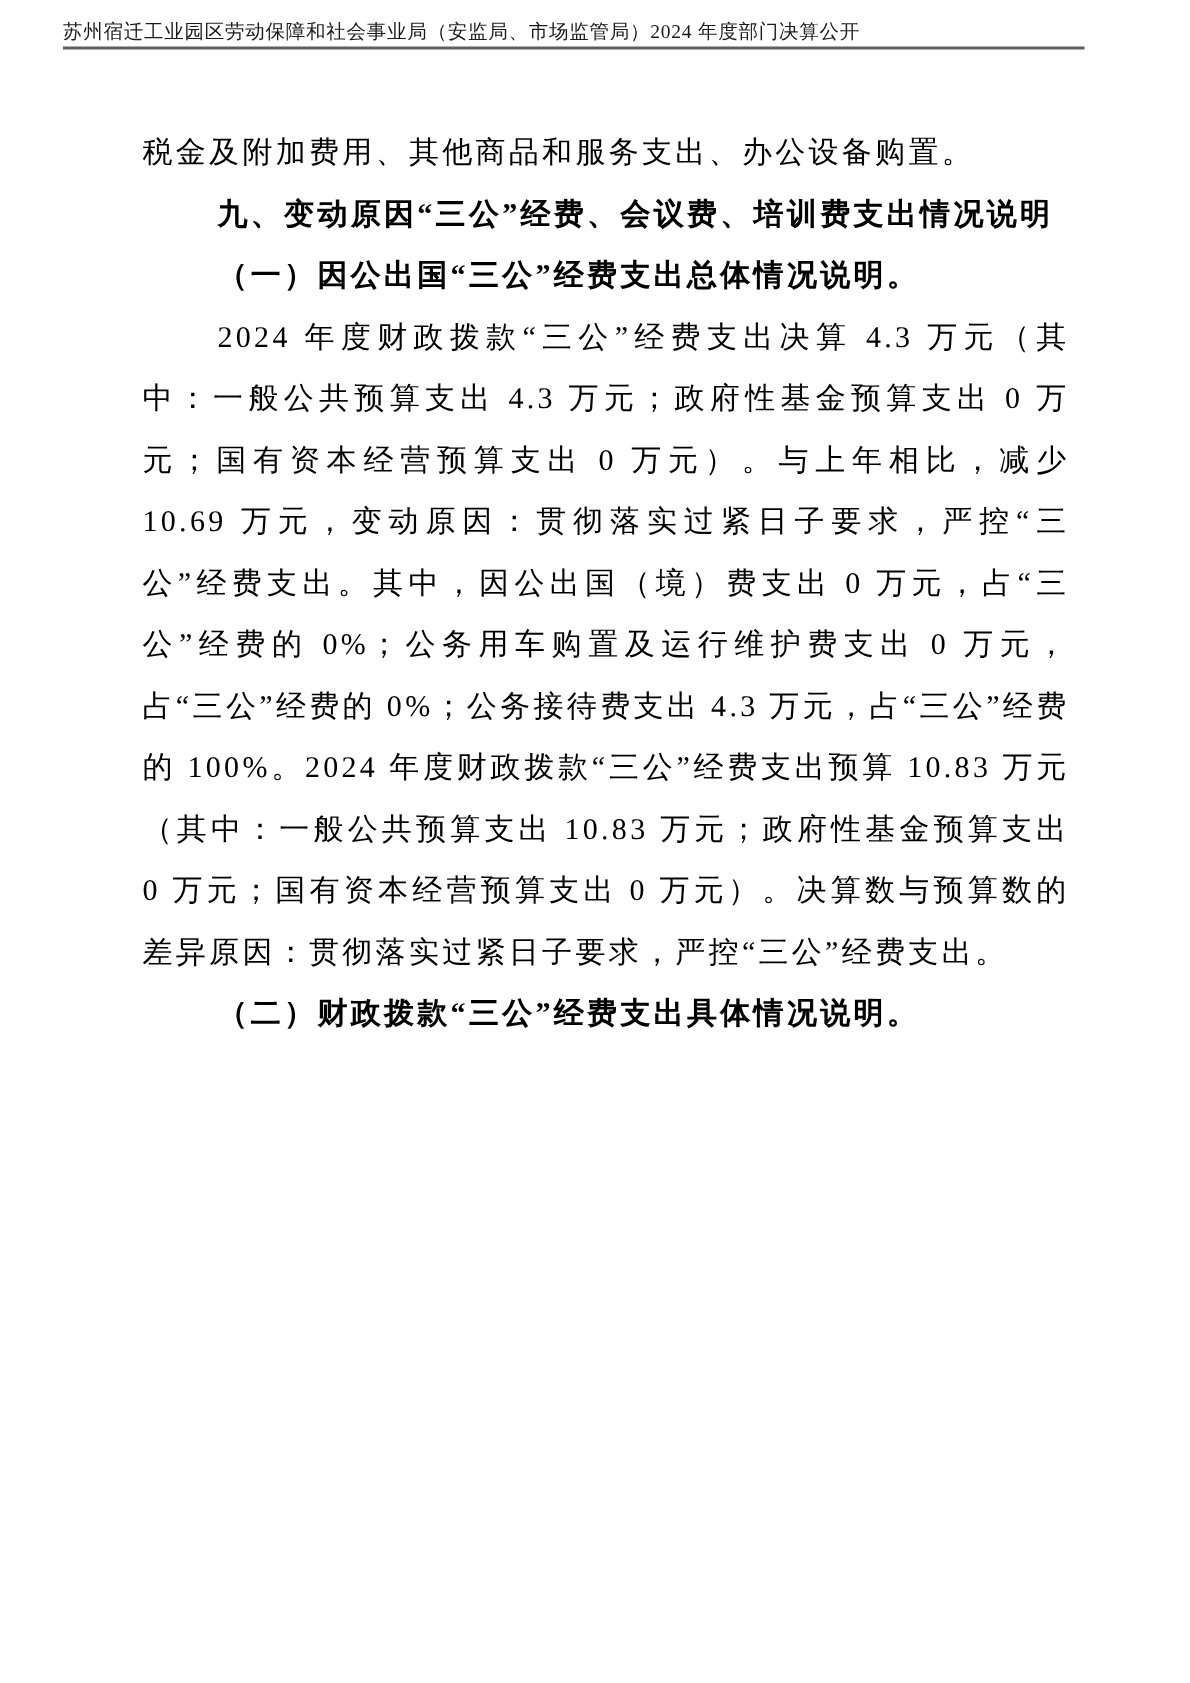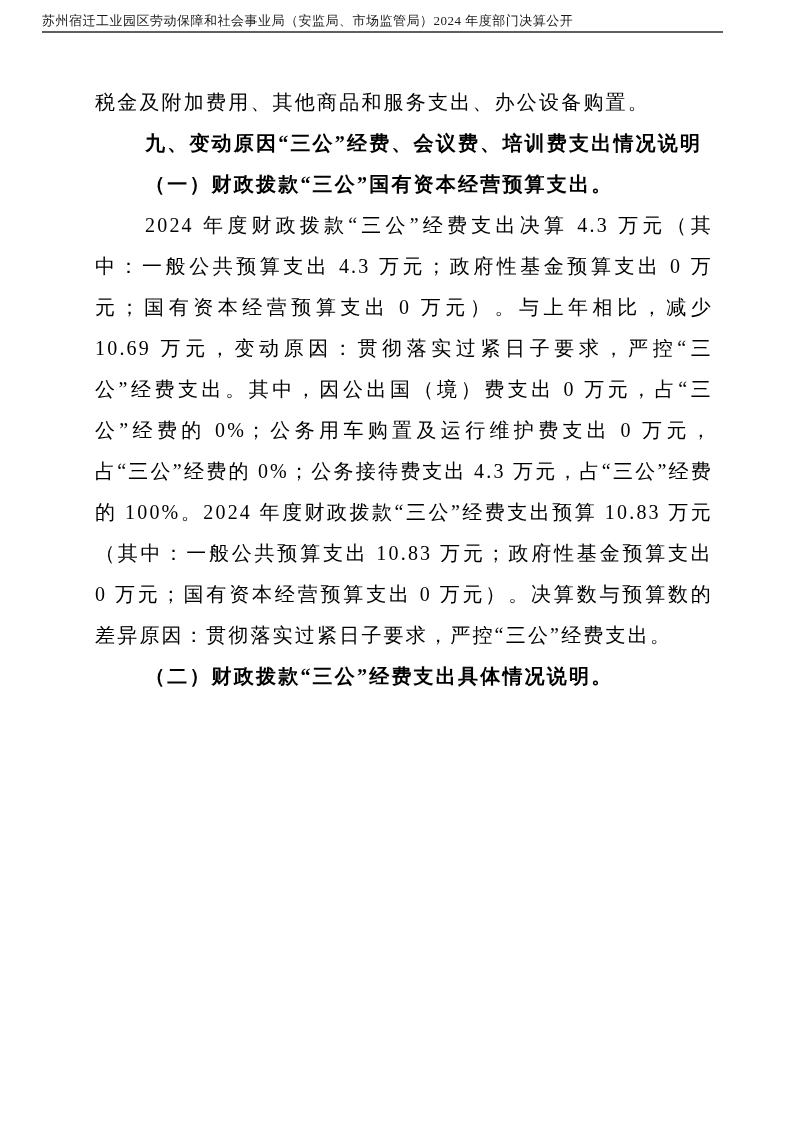--- a/index.html
+++ b/index.html
@@ -78,21 +78,21 @@
 <div class="page">
 
   <div class="page-header">
     <div class="header-title">苏州宿迁工业园区劳动保障和社会事业局（安监局、市场监管局）2024 年度部门决算公开</div>
     <div class="header-rule"></div>
   </div>
 
   <div class="doc-body">
       <div class="para">税金及附加费用、其他商品和服务支出、办公设备购置。</div>
       <div class="para bold indent">九、变动原因“三公”经费、会议费、培训费支出情况说明</div>
-      <div class="para bold indent">（一）财政拨款“三公”国有资本经营预算支出。</div>
+      <div class="para bold indent">（一）因公出国“三公”经费支出总体情况说明。</div>
       <div class="para indent">2024 年度财政拨款“三公”经费支出决算 4.3 万元（其中：一般公共预算支出 4.3 万元；政府性基金预算支出 0 万元；国有资本经营预算支出 0 万元）。与上年相比，减少 10.69 万元，变动原因：贯彻落实过紧日子要求，严控“三公”经费支出。其中，因公出国（境）费支出 0 万元，占“三公”经费的 0%；公务用车购置及运行维护费支出 0 万元，占“三公”经费的 0%；公务接待费支出 4.3 万元，占“三公”经费的 100%。2024 年度财政拨款“三公”经费支出预算 10.83 万元（其中：一般公共预算支出 10.83 万元；政府性基金预算支出 0 万元；国有资本经营预算支出 0 万元）。决算数与预算数的差异原因：贯彻落实过紧日子要求，严控“三公”经费支出。</div>
       <div class="para bold indent">（二）财政拨款“三公”经费支出具体情况说明。</div>
     </div>
 
   <div class="page-footer">
     <span class="page-number">- 48 -</span>
   </div>
 
 </div>
 

